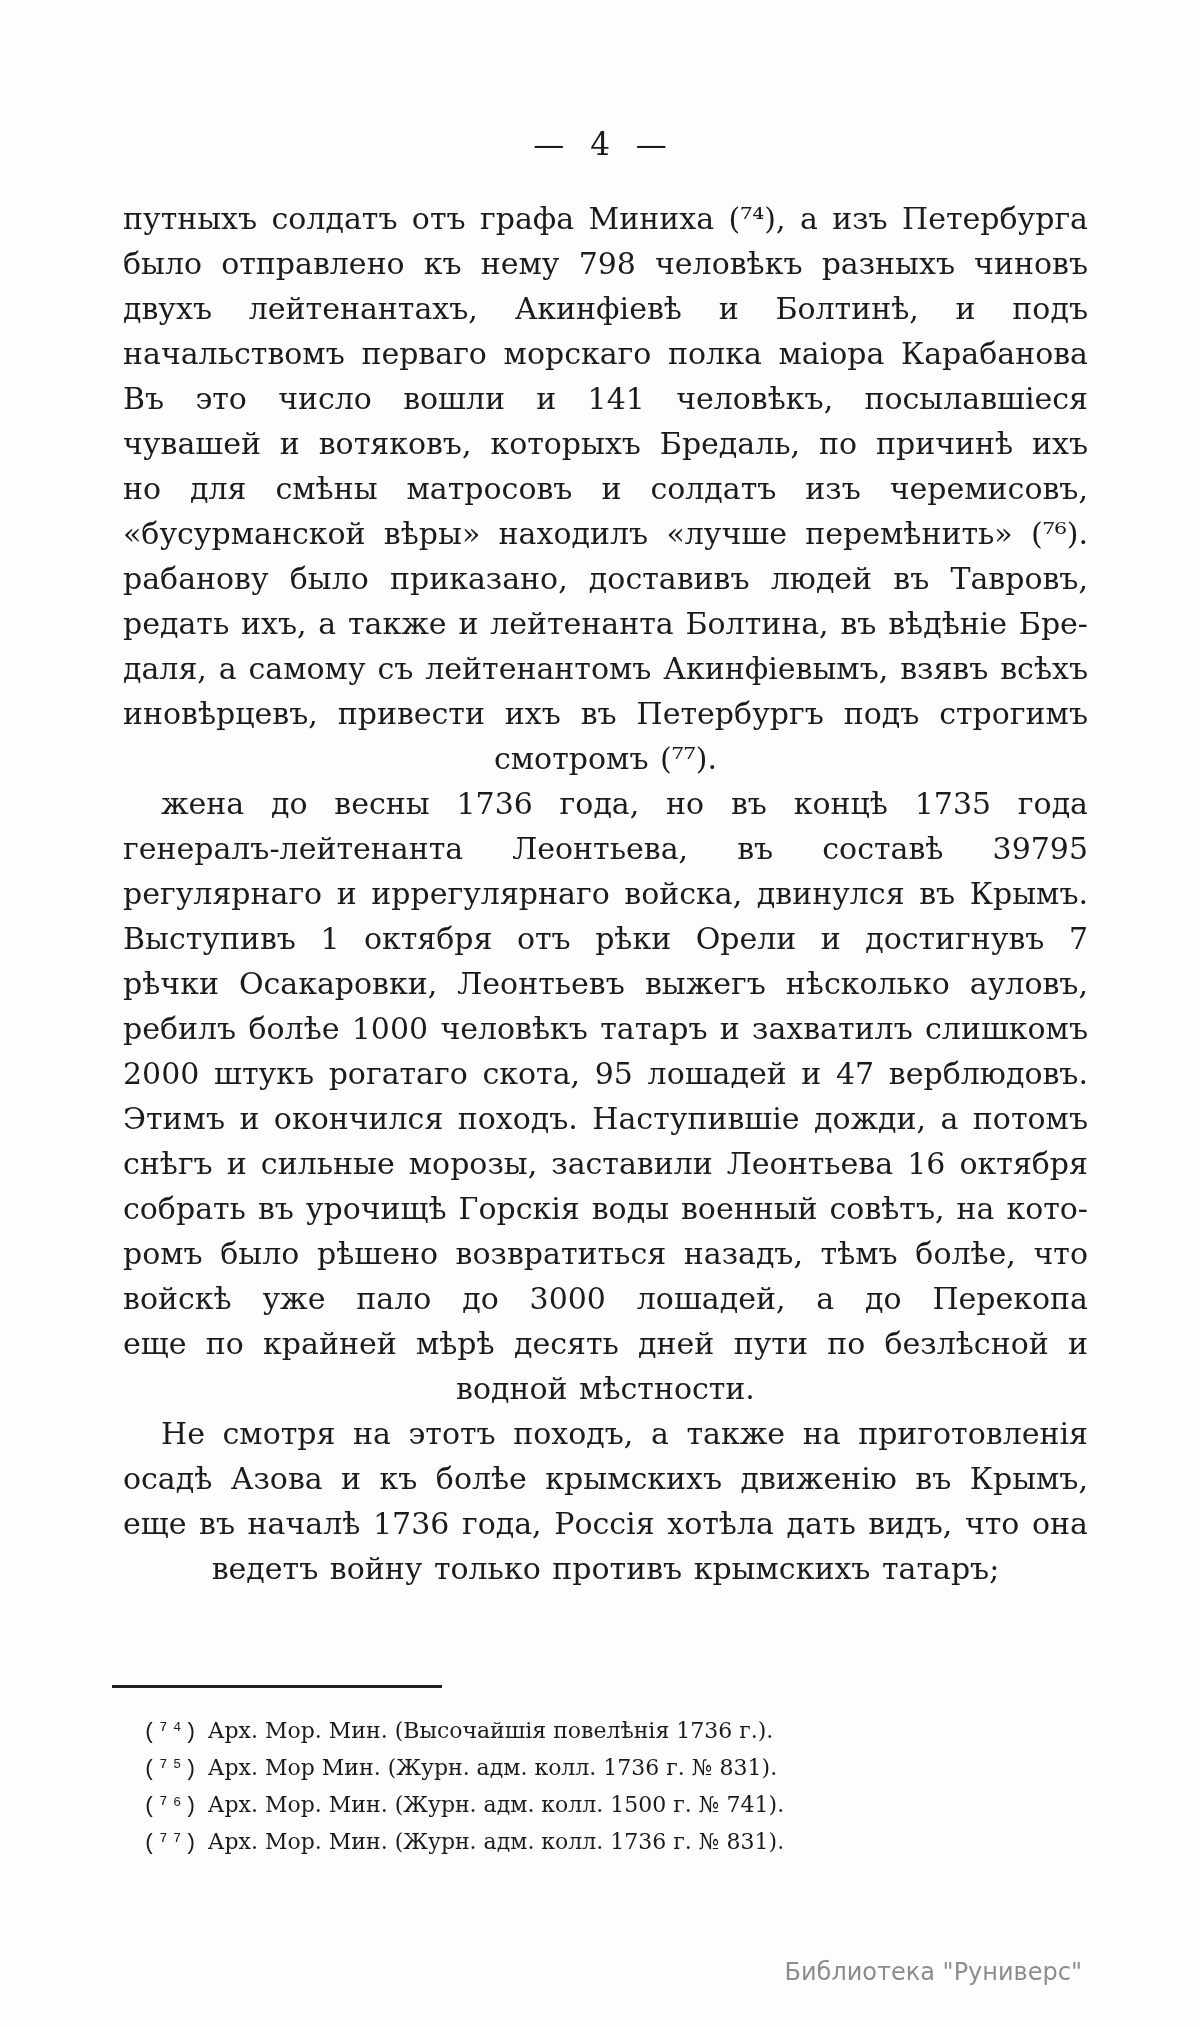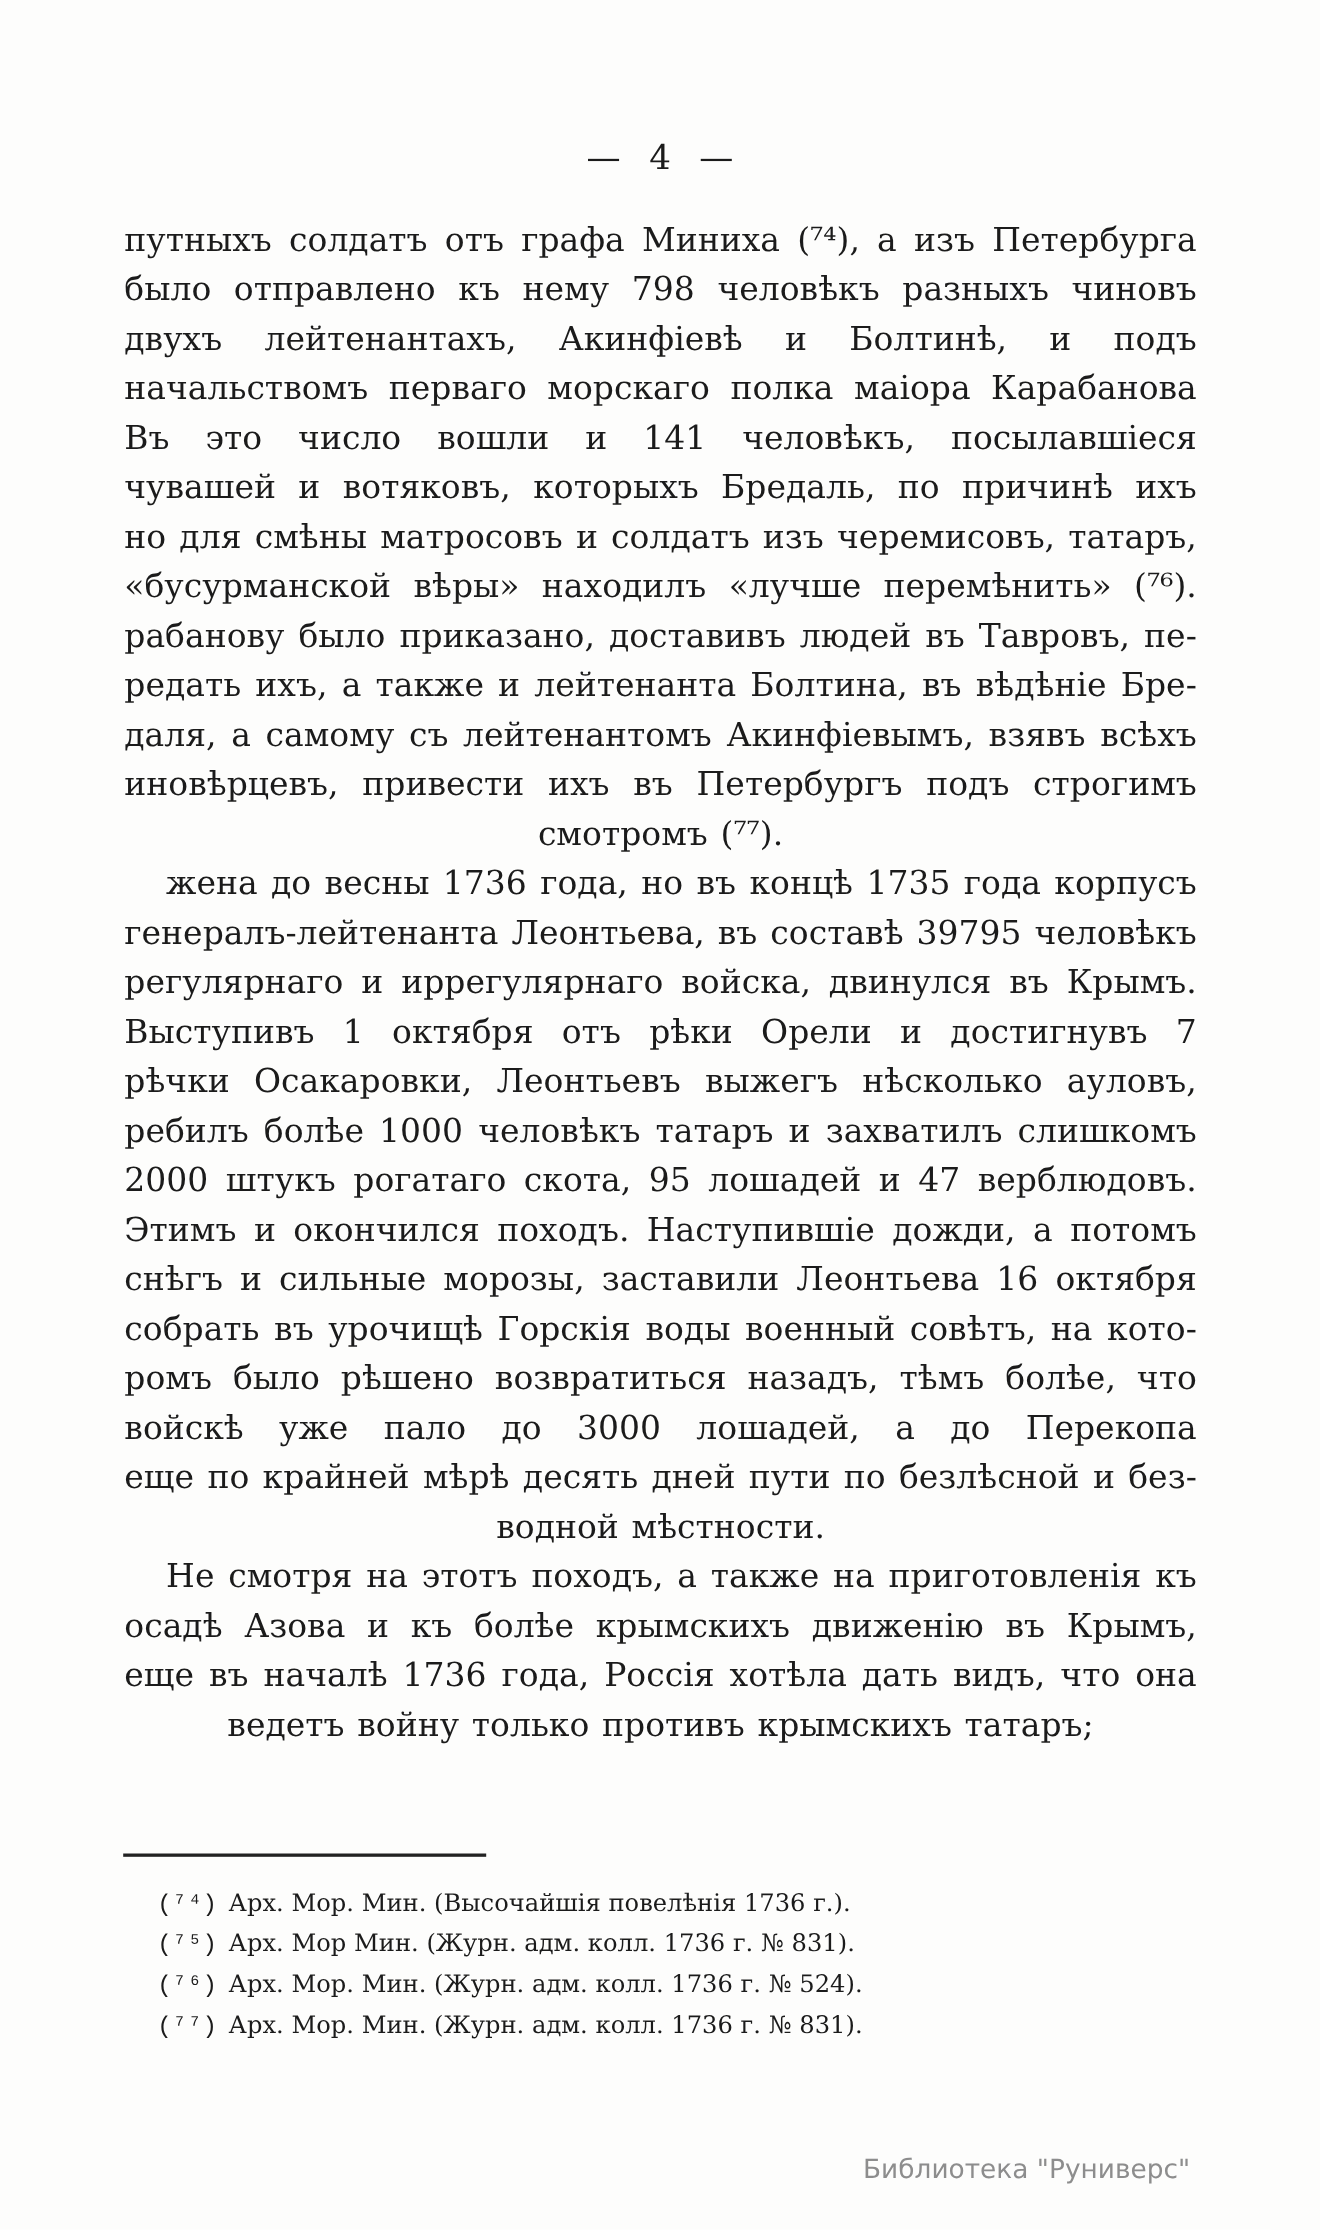--- a/index.html
+++ b/index.html
@@ -37,20 +37,21 @@
     font-size: 30px;
     line-height: 45px;
     word-spacing: 2px;
   }
   .paragraph { margin: 0; }
   .paragraph.indent .line:first-child { text-indent: 38px; }
   .line {
     text-align: justify;
     height: 45px;
     overflow: hidden;
+    margin-left: 10px;
   }
   .line::after {
     content: "";
     display: inline-block;
     width: 100%;
     height: 0;
   }
   .line.last { text-align: center; }
   .line.last::after { content: none; }
   .footnote-rule {
@@ -126,19 +127,19 @@
         <div class="line">еще въ началѣ 1736 года, Россія хотѣла дать видъ, что она</div>
         <div class="line last">ведетъ войну только противъ крымскихъ татаръ; формальнаго</div>
       </div>
     </div>
 
   <div class="footnote-rule"></div>
 
   <div class="footnotes">
       <div class="footnote"><span class="fn-marker">(⁷⁴)</span><span class="fn-text">Арх. Мор. Мин. (Высочайшія повелѣнія 1736 г.).</span></div>
       <div class="footnote"><span class="fn-marker">(⁷⁵)</span><span class="fn-text">Арх. Мор Мин. (Журн. адм. колл. 1736 г. № 831).</span></div>
-      <div class="footnote"><span class="fn-marker">(⁷⁶)</span><span class="fn-text">Арх. Мор. Мин. (Журн. адм. колл. 1736 г. № 524).</span></div>
+      <div class="footnote"><span class="fn-marker">(⁷⁶)</span><span class="fn-text">Арх. Мор. Мин. (Журн. адм. колл. 1500 г. № 741).</span></div>
       <div class="footnote"><span class="fn-marker">(⁷⁷)</span><span class="fn-text">Арх. Мор. Мин. (Журн. адм. колл. 1736 г. № 831).</span></div>
     </div>
 
   <div class="watermark">Библиотека "Руниверс"</div>
 
 </div>
 
 </body></html>

